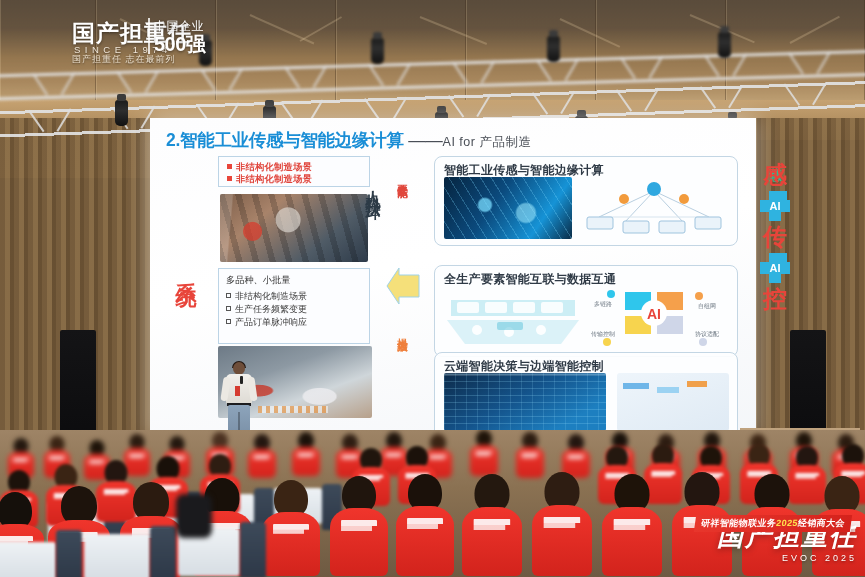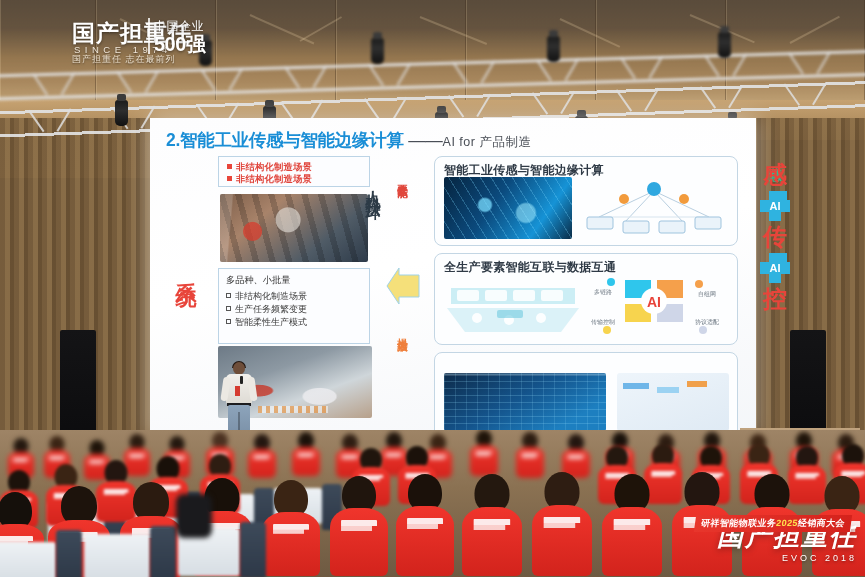--- a/index.html
+++ b/index.html
@@ -174,21 +174,21 @@
     position:absolute; left:236px; top:148px; width:34px; height:40px;
   }
 
   
   .card-r { position:absolute; left:284px; border:1px solid #c3d6e4; border-radius:8px;
             background:rgba(253,254,255,.92); }
   .card-r .ct {
     font-size:12px; color:#2f3a46; font-weight:bold; padding:5px 0 0 9px; letter-spacing:.3px;
   }
   .r1 { top: 38px; width: 304px; height: 90px; }
-  .r2 { top: 135px; width: 304px; height: 92px; }
+  .r2 { top: 147px; width: 304px; height: 92px; }
   .r3 { top: 234px; width: 304px; height: 86px; }
 
   .r1-photo {
     position:absolute; left:9px; top:20px; width:128px; height:62px;
     background: linear-gradient(125deg,#06243f,#0b4a7d 40%,#1693d6 75%,#0a2b46);
     border-radius:2px; overflow:hidden;
   }
   .r1-photo::after{
     content:''; position:absolute; inset:0;
     background:
@@ -500,21 +500,21 @@
         <div><span class="sq"></span><span>非结构化制造场景</span></div>
       </div>
     </div>
 
     <div class="photo-top"></div>
 
     <div class="card card-l2">
       <div class="hdr">多品种、小批量</div>
       <div class="li"><span class="box"></span><span>非结构化制造场景</span></div>
       <div class="li"><span class="box"></span><span>生产任务频繁变更</span></div>
-      <div class="li"><span class="box"></span><span>智能柔性生产模式</span></div>
+      <div class="li"><span class="box"></span><span>产品订单脉冲响应</span></div>
     </div>
 
     <div class="photo-bot"></div>
 
     <div class="vcol v-renji">人机料法环</div>
     <div class="vcol v-yaosu">要素赋能</div>
     <div class="vcol v-tizhi">提质增效</div>
 
     <svg class="big-arrow" viewBox="0 0 34 40">
       <path d="M33 9 L13 9 L13 2 L1 20 L13 38 L13 31 L33 31 Z" fill="#f5e07a" stroke="#9fd2e8" stroke-width="1"></path>
@@ -565,20 +565,21 @@
         <circle cx="26" cy="58" r="4" fill="#f7d44e"></circle>
         <circle cx="122" cy="58" r="4" fill="#cfd6e8"></circle>
         <text x="22" y="22" font-size="6" fill="#6b7680" text-anchor="middle" font-family="Liberation Sans, sans-serif">多链路</text>
         <text x="126" y="24" font-size="6" fill="#6b7680" text-anchor="middle" font-family="Liberation Sans, sans-serif">自组网</text>
         <text x="22" y="52" font-size="6" fill="#6b7680" text-anchor="middle" font-family="Liberation Sans, sans-serif">传输控制</text>
         <text x="126" y="52" font-size="6" fill="#6b7680" text-anchor="middle" font-family="Liberation Sans, sans-serif">协议适配</text>
       </svg>
     </div>
 
     <div class="card-r r3">
+      <div class="ct">云端智能决策与边端智能控制</div>
       <div class="r3-photo"></div>
       <div class="r3-right"></div>
     </div>
 
     <div class="rightcol">
       <div class="rc-label">信息</div>
       <div class="rc-big">感</div>
       <div class="ai-plus">
           <span class="cross"></span>
           <span class="txt">AI</span>
@@ -881,16 +882,16 @@
   <div class="brand-cn">国产担重任</div>
   <div class="brand-since">SINCE 1974</div>
   <div class="brand-slogan">国产担重任 志在最前列</div>
   <div class="brand-div"></div>
   <div class="brand-cn2">中国企业</div>
   <div class="brand-500">500强</div>
 
   <div class="wm">
     <div class="wm-ribbon"><span>研祥智能物联业务</span><span class="y">2025</span><span>经销商大会</span></div>
     <div class="wm-line2">国产担重任</div>
-    <div class="wm-sub">EVOC 2018</div>
+    <div class="wm-sub">EVOC 2025</div>
   </div>
 
 </div>
 
 </body></html>

